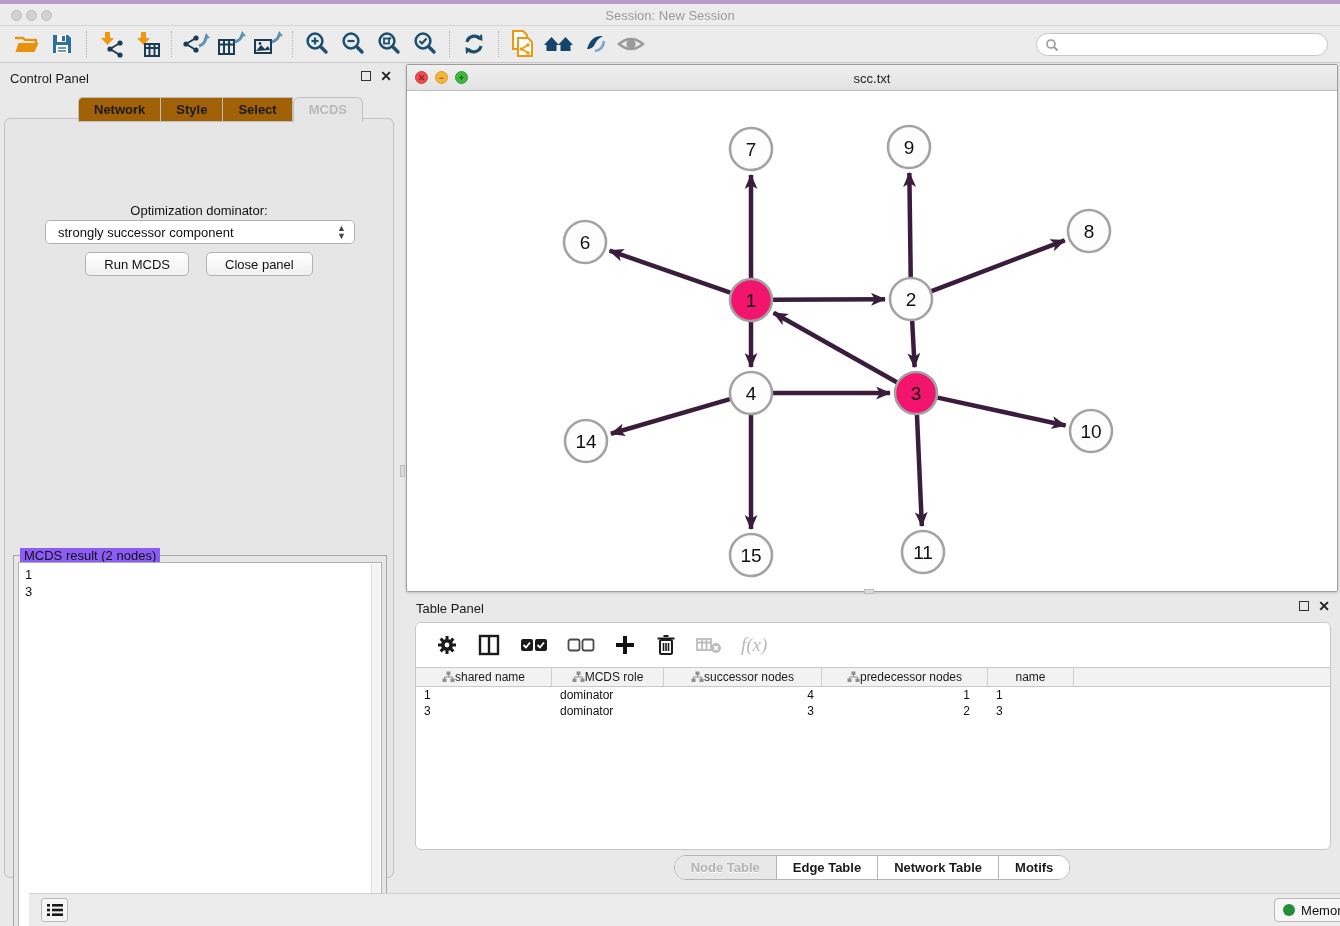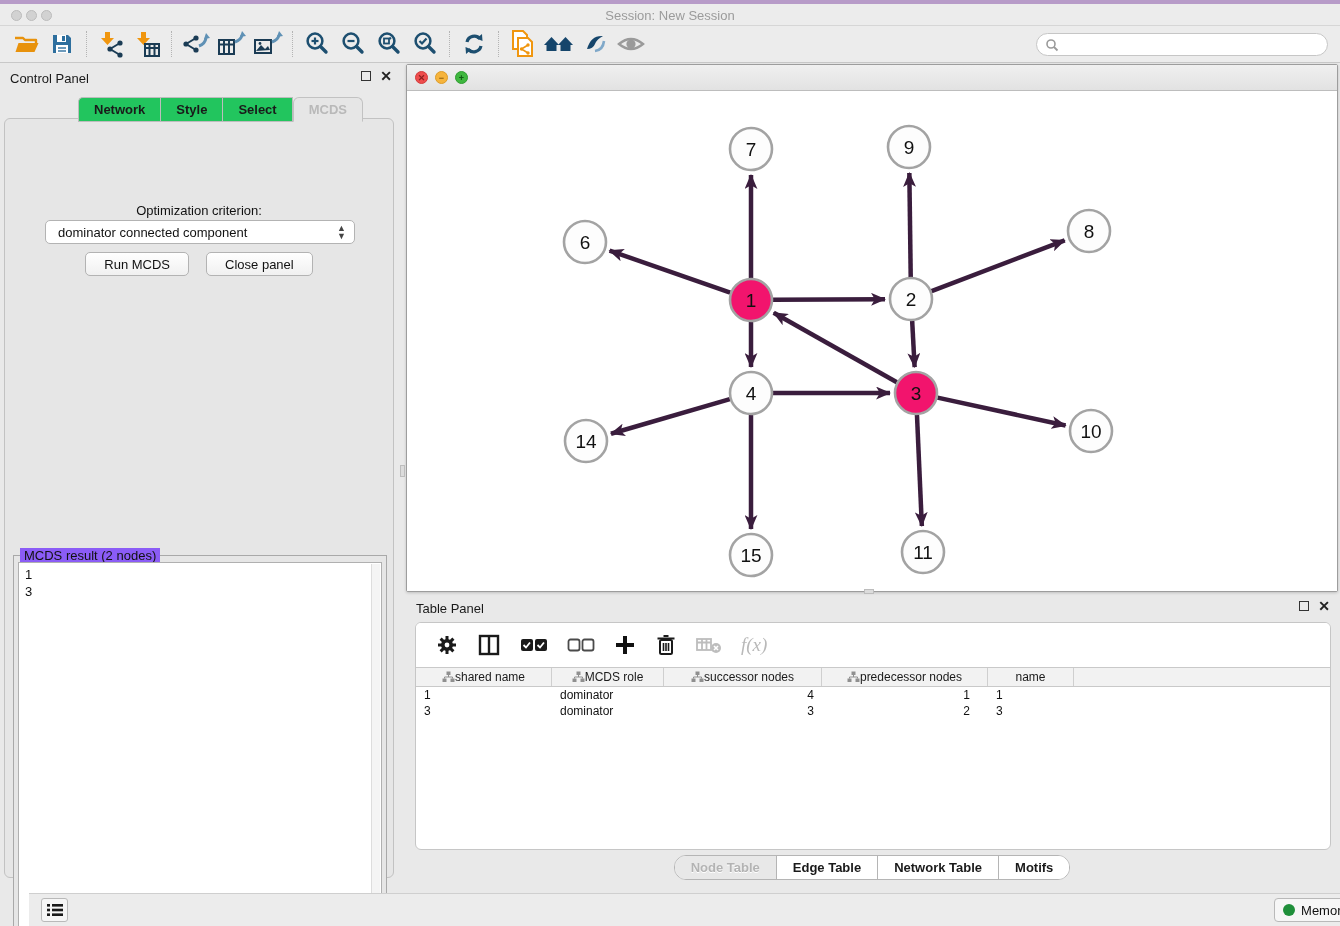--- a/index.html
+++ b/index.html
@@ -24,21 +24,21 @@
   
   .control-panel { position:absolute; top:64px; left:0; width:400px; height:824px; }
   .panel-header { position:absolute; top:0; left:0; width:100%; height:30px;padding-left:12px; }
   .panel-title { position:absolute; left:10px; top:7px; font-size:13px; color:#1a1a1a; }
   .win-icons { position:absolute; right:8px; top:7px; display:flex; gap:9px; align-items:center; }
   .float-ico { width:10px; height:10px; border:1.6px solid #333; display:inline-block; }
   .close-ico { font-size:14px; font-weight:bold; color:#222; line-height:10px; }
 
   .cp-body { position:absolute; top:54px; left:4px; width:390px; height:760px; background:#e6e6e6; border:1px solid #c2c2c2; border-radius:6px; }
   .cp-tabs { position:absolute; top:33px; left:78px; display:flex; z-index:3; }
-  .cp-tab { padding:4px 15px 4px; font-size:13px; font-weight:bold; color:#1a1a1a; background:#22c55e; border:1px solid #bdbdbd; border-right:none; }
+  .cp-tab { padding:4px 15px 4px; font-size:13px; font-weight:bold; color:#1a1a1a; background:#a16207; border:1px solid #bdbdbd; border-right:none; }
   .cp-tab:first-child { border-radius:5px 0 0 0; }
   .cp-tab.selected { background:#e6e6e6; color:#b9b9b9; border:1px solid #c2c2c2; border-radius:6px 6px 0 0; border-bottom:1px solid #e6e6e6; }
   .opt-label { position:absolute; top:84px; width:100%; text-align:center; font-size:13px; color:#111; }
   .dropdown { position:absolute; top:101px; left:40px; width:310px; height:24px; background:#fff; border:1px solid #b3b3b3; border-radius:5px; font-size:13px; color:#111; display:flex; align-items:center; padding-left:12px; }
   .dd-arrows { position:absolute; right:8px; top:3px; display:flex; flex-direction:column; line-height:8px; font-size:9px; color:#444; }
   .btn-row { position:absolute; top:133px; width:100%; display:flex; justify-content:center; gap:17px; }
   .btn { height:24px; padding:0 18px; background:linear-gradient(#ffffff,#f0f0f0); border:1px solid #b3b3b3; border-radius:5px; font-size:13px; color:#111; display:flex; align-items:center; }
 
   .result-box { position:absolute; top:436px; left:8px; width:374px; height:378px; border:1px solid #a9a9a9; background:#e6e6e6; }
   .result-legend { position:absolute; top:-8px; left:6px; background:#8b5cf6; padding:0 4px; font-size:13px; color:#111; }
@@ -248,23 +248,23 @@
         <span class="close-ico">✕</span>
       </span>
     </div>
     <div class="cp-tabs">
       <span class="cp-tab">Network</span>
       <span class="cp-tab">Style</span>
       <span class="cp-tab" style="border-right:1px solid #bdbdbd">Select</span>
       <span class="cp-tab selected">MCDS</span>
     </div>
     <div class="cp-body">
-      <div class="opt-label">Optimization criterion:</div>
+      <div class="opt-label">Optimization dominator:</div>
       <div class="dropdown">
-        <span>dominator connected component</span>
+        <span>strongly successor component</span>
         <span class="dd-arrows">
             <span>▲</span>
             <span>▼</span>
           </span>
       </div>
       <div class="btn-row">
         <div class="btn">Run MCDS</div>
         <div class="btn">Close panel</div>
       </div>
       <div class="result-box">
@@ -276,20 +276,21 @@
         </div>
       </div>
     </div>
   </div>
 
   <div class="net-window">
     <div class="net-titlebar">
       <span class="tl red" style="left:8px">✕</span>
       <span class="tl yellow" style="left:28px">−</span>
       <span class="tl green" style="left:48px">+</span>
+      <div class="net-title">scc.txt</div>
     </div>
     <svg class="net-canvas" viewBox="0 0 930 500">
         <defs>
           <marker id="arw" viewBox="0 0 14 12" refX="13" refY="6" markerWidth="15" markerHeight="13" orient="auto" markerUnits="userSpaceOnUse">
             <path d="M0,0 L14,6 L0,12 L3.5,6 Z" fill="#3a1d3d"></path>
           </marker>
         </defs>
         <line x1="344" y1="187" x2="344" y2="84" stroke="#3a1d3d" stroke-width="4.5" marker-end="url(#arw)"></line>
         <line x1="323.23121807335133" y1="201.7434376400866" x2="202.54492409513023" y2="159.5759373344431" stroke="#3a1d3d" stroke-width="4.5" marker-end="url(#arw)"></line>
         <line x1="365.9995703250881" y1="208.8625026854682" x2="478.0005077976232" y2="208.16249682626486" stroke="#3a1d3d" stroke-width="4.5" marker-end="url(#arw)"></line>

